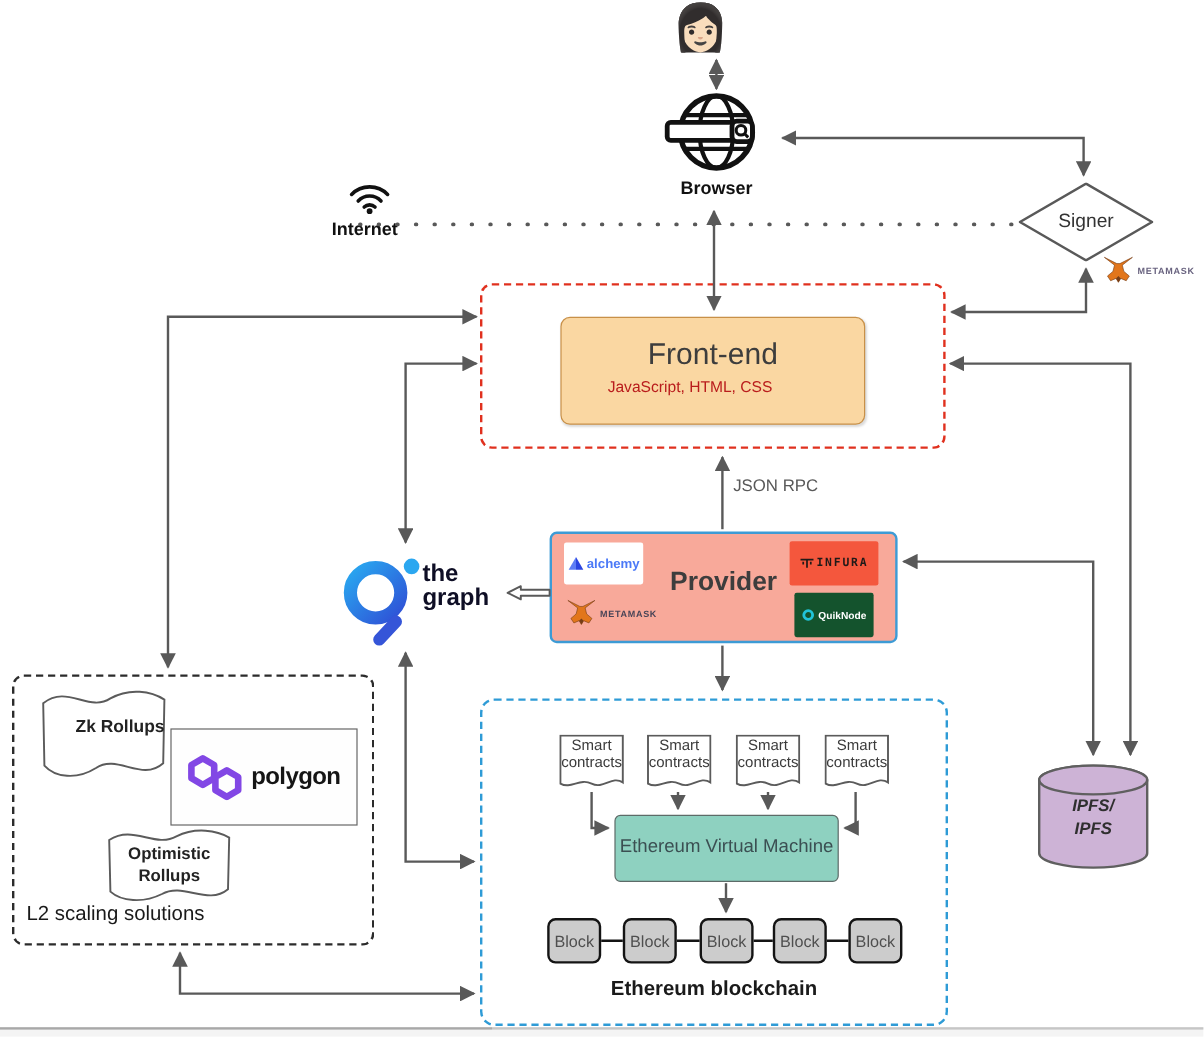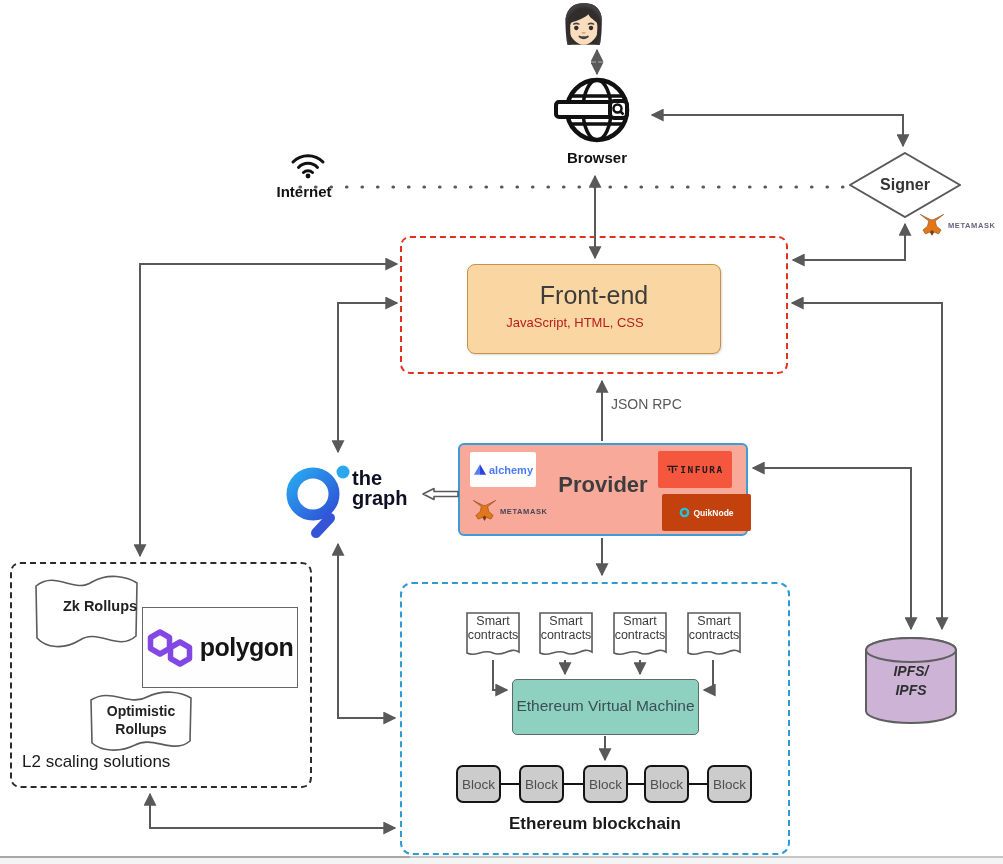--- a/index.html
+++ b/index.html
@@ -14,55 +14,55 @@
   
   .user-emoji{left:560px;top:2px;font-size:38px;line-height:44px;}
   .browser-label{left:547px;top:149px;width:100px;font-weight:bold;font-size:15px;text-align:center;color:#111;}
 
   
   .internet-label{left:262px;top:183px;width:84px;font-weight:bold;font-size:15px;text-align:center;color:#111;}
   .wifi{left:290px;top:151px;}
 
   
   .signer{left:849px;top:152px;width:112px;height:66px;}
-  .signer-label{left:849px;top:152px;width:112px;height:66px;font-weight:bold;font-size:16px;color:#333;}
+  .signer-label{left:849px;top:152px;width:112px;height:66px;font-weight:normal;font-size:16px;color:#333;}
   .mm-signer{left:919px;top:209px;width:84px;height:32px;display:flex;align-items:center;gap:3px;}
   .mm-text{font-size:7.5px;font-weight:bold;letter-spacing:0.6px;color:#6a6480;}
 
   
   .red-zone{left:400px;top:236px;width:388px;height:138px;border:2px dashed #e0301e;border-radius:10px;box-sizing:border-box;}
   .frontend{left:467px;top:264px;width:254px;height:90px;background:#fad7a2;border:1px solid #c89048;border-radius:8px;box-sizing:border-box;box-shadow:1px 1px 2px rgba(0,0,0,0.15);}
   .frontend-title{left:467px;top:281px;width:254px;font-size:25px;color:#3d3d3d;text-align:center;}
   .frontend-sub{left:467px;top:315px;width:216px;font-size:13px;color:#b91c1c;text-align:center;}
   .jsonrpc{left:611px;top:396px;font-size:14px;color:#595959;}
 
   
   .provider{left:458px;top:443px;width:290px;height:93px;background:#f8a99a;border:2px solid #3d9bd5;border-radius:6px;box-sizing:border-box;}
   .provider-title{left:458px;top:472px;width:290px;text-align:center;font-size:22px;font-weight:bold;color:#3d3d3d;}
   .logo-alchemy{left:470px;top:452px;width:66px;height:35px;background:#fff;border-radius:2px;display:flex;align-items:center;justify-content:center;gap:2px;}
   .alchemy-text{font-size:11px;font-weight:bold;color:#4b79f7;}
   .logo-mm{left:472px;top:496px;width:80px;height:30px;display:flex;align-items:center;gap:3px;}
   .mm-text2{font-size:7.5px;font-weight:bold;letter-spacing:0.6px;color:#4a4557;}
   .logo-infura{left:658px;top:451px;width:74px;height:37px;background:#f4573d;border-radius:2px;display:flex;align-items:center;justify-content:center;gap:1px;}
   .infura-text{font-family:"DejaVu Sans Mono", monospace;font-size:9.5px;font-weight:bold;letter-spacing:1.5px;color:#201a18;}
-  .logo-quiknode{left:662px;top:494px;width:89px;height:37px;background:#c2410c;border-radius:2px;display:flex;align-items:center;justify-content:center;gap:3px;}
+  .logo-quiknode{left:662px;top:494px;width:66px;height:37px;background:#14532d;border-radius:2px;display:flex;align-items:center;justify-content:center;gap:3px;}
   .qn-text{font-size:8.5px;font-weight:bold;color:#ffffff;}
 
   
   .graph-logo{left:283px;top:461px;}
   .graph-text{left:352px;top:468px;font-size:20px;font-weight:bold;color:#0e0e25;line-height:20px;letter-spacing:0px;}
   .pointer{left:421px;top:487px;}
 
   
   .l2-zone{left:10px;top:562px;width:302px;height:226px;border:2px dashed #2b2b2b;border-radius:10px;box-sizing:border-box;z-index:1;}
   .l2-caption{left:22px;top:752px;font-size:17px;font-weight:normal;color:#1a1a1a;z-index:4;}
   .flag-zk{left:30px;top:568px;z-index:3;}
   .flag-zk-label{left:52px;top:598px;width:96px;text-align:center;font-weight:bold;font-size:14.5px;color:#222;z-index:4;}
   .polygon-box{left:142px;top:607px;width:156px;height:81px;background:#fefefe;border:1.5px solid #666;box-sizing:border-box;z-index:2;display:flex;align-items:center;justify-content:center;gap:7px;}
-  .polygon-text{font-size:25px;font-weight:800;color:#151515;letter-spacing:-0.5px;}
+  .polygon-text{font-size:20px;font-weight:800;color:#151515;letter-spacing:-0.5px;}
   .flag-opt{left:85px;top:685px;z-index:3;}
   .flag-opt-label{left:93px;top:702px;width:96px;text-align:center;font-weight:bold;font-size:14px;line-height:18px;color:#222;z-index:4;}
 
   
   .eth-zone{left:400px;top:582px;width:390px;height:273px;border:2px dashed #2e9bd6;border-radius:12px;box-sizing:border-box;}
   .eth-caption{left:400px;top:814px;width:390px;text-align:center;font-size:17px;font-weight:bold;color:#1a1a1a;}
   .doc{width:54px;height:50px;}
   .doc-label{width:54px;text-align:center;font-size:12.5px;line-height:14px;color:#3b3b3b;padding-top:2px;box-sizing:border-box;}
   .evm{left:512px;top:679px;width:187px;height:56px;background:#8ed1c0;border:1.5px solid #5d6b68;border-radius:5px;box-sizing:border-box;}
   .evm-label{left:512px;top:697px;width:187px;text-align:center;font-size:15.5px;color:#3b4f52;}

